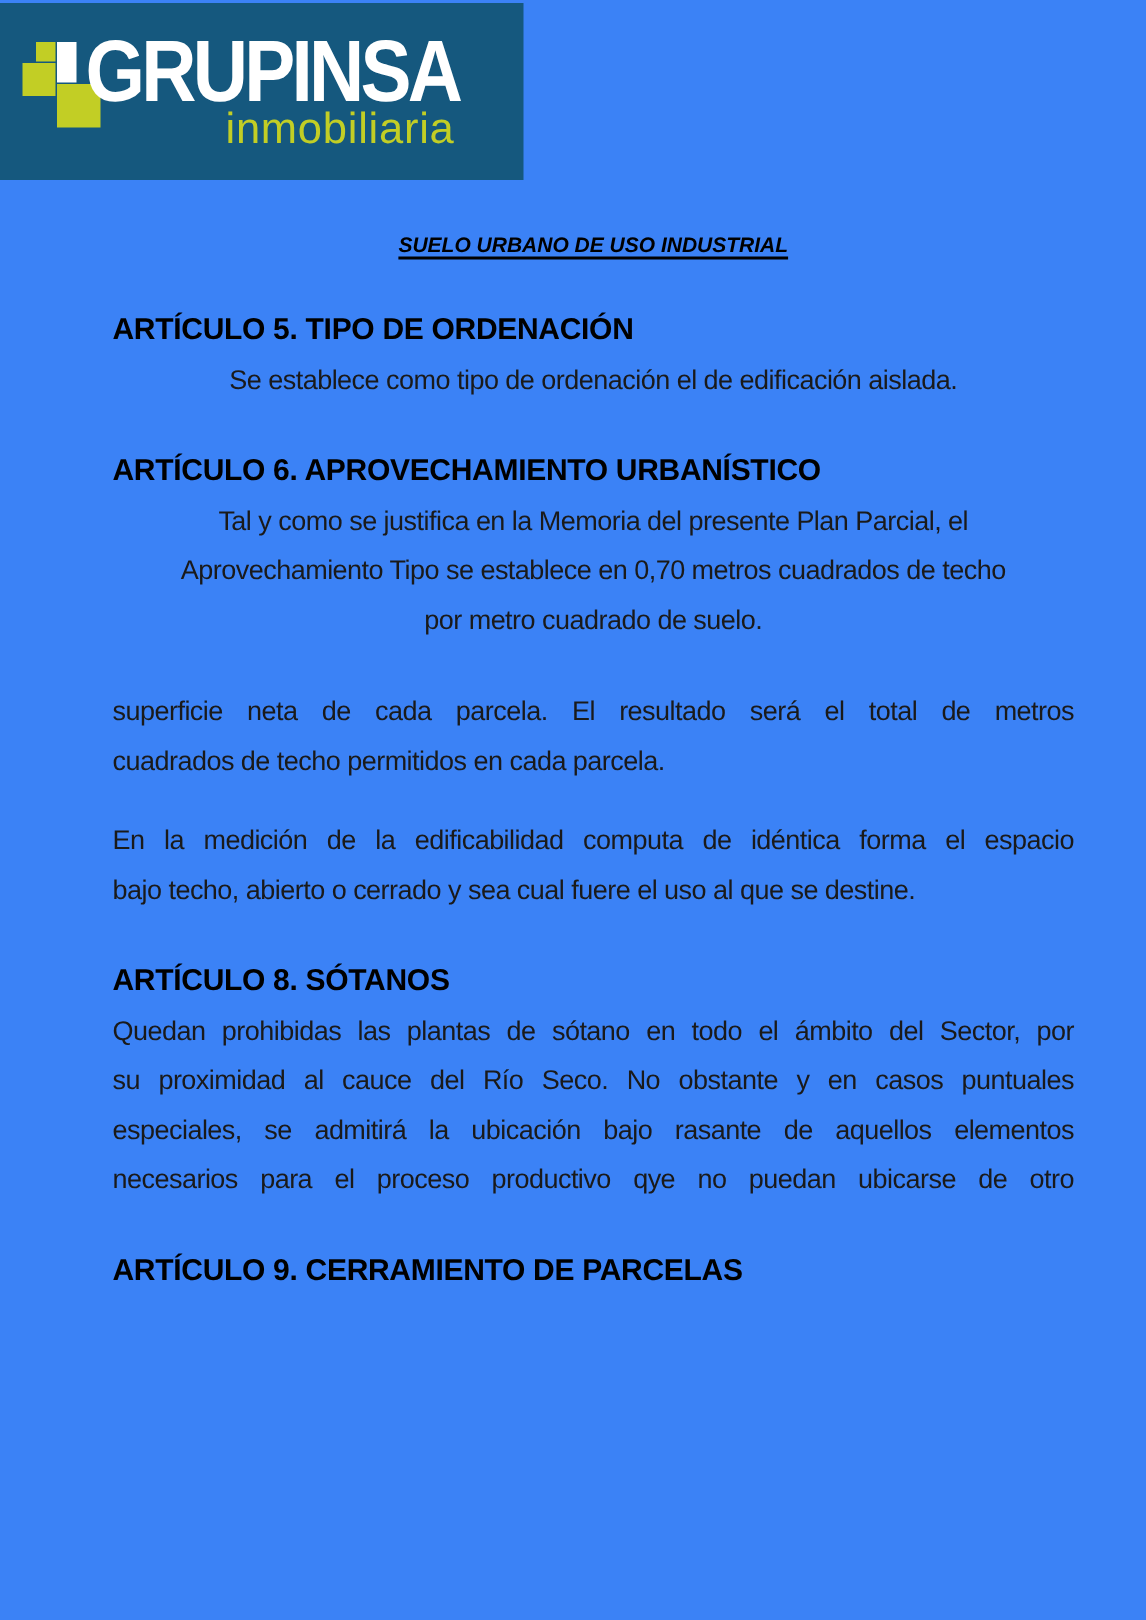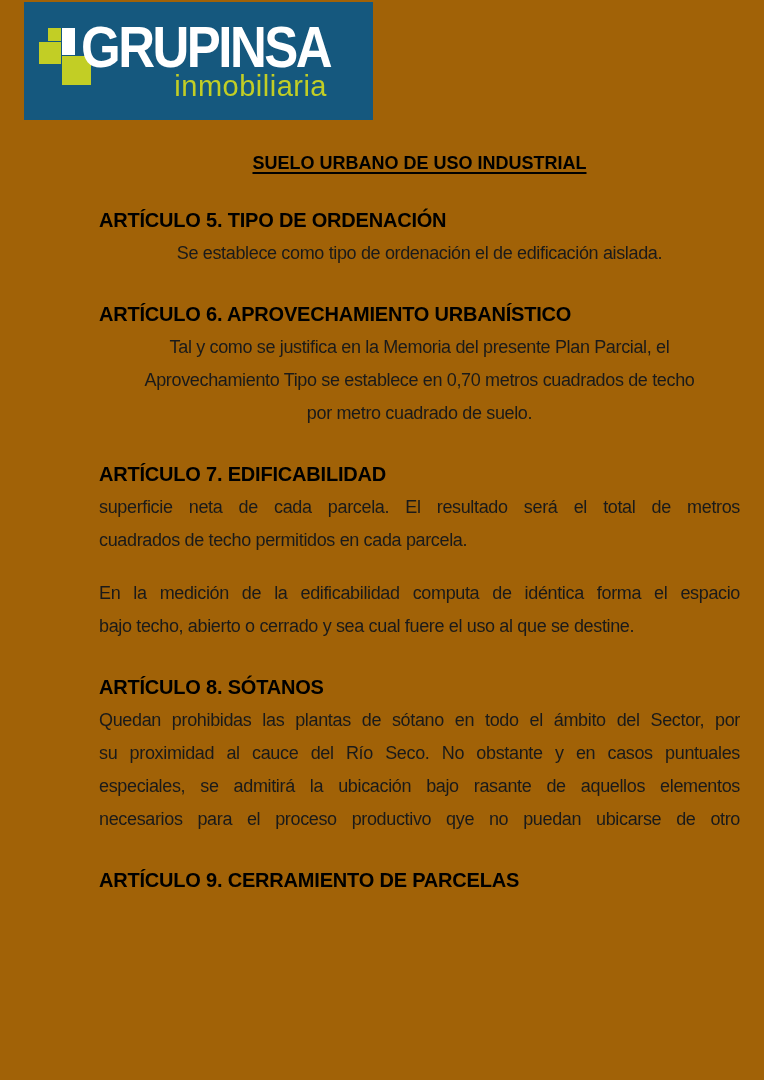--- a/index.html
+++ b/index.html
@@ -3,23 +3,22 @@
 <meta charset="utf-8">
 <style>
   * { margin: 0; padding: 0; box-sizing: border-box; }
   html, body { background: #ffffff; }
   body { font-family: "Liberation Sans", sans-serif; }
 
   .page {
     position: relative;
     width: 764px;
     height: 1080px;
-    background: #a16207;
+    background: #3b82f6;
     overflow: hidden;
-    padding-left: 24px;
   }
 
   
   .logo-box {
     position: relative;
     margin-top: 2px;
     width: 349px;
     height: 118px;
     background: var(--brand-blue, #15587e);
   }
@@ -42,21 +41,21 @@
     font-size: 29px; font-weight: normal; letter-spacing: 0.5px; line-height: 1;
     white-space: nowrap;
   }
 
   
   .content { margin: 0 48px 0 75px; width: 641px; color: #1a1a1a; }
 
   .doc-title {
     margin-top: 30px;
     text-align: center;
-    font-size: 18px; font-weight: bold; 
+    font-size: 14px; font-weight: bold; font-style: italic;
     color: #000;
     line-height: 26px;
   }
   .doc-title span {
     text-decoration: underline;
     text-decoration-thickness: 2px;
     text-underline-offset: 3px;
   }
 
   .article { margin-top: 28px; }
@@ -108,21 +107,20 @@
     <div class="article">
       <div class="article-heading">ARTÍCULO 6. APROVECHAMIENTO URBANÍSTICO</div>
       <div class="para">
         <div class="ln">Tal y como se justifica en la Memoria del presente Plan Parcial, el</div>
         <div class="ln">Aprovechamiento Tipo se establece en 0,70 metros cuadrados de techo</div>
         <div class="ln last">por metro cuadrado de suelo.</div>
       </div>
     </div>
 
     <div class="article">
-      <div class="article-heading">ARTÍCULO 7. EDIFICABILIDAD</div>
       <div class="para just">
         <div class="ln">superficie neta de cada parcela. El resultado será el total de metros</div>
         <div class="ln last">cuadrados de techo permitidos en cada parcela.</div>
       </div>
       <div class="para just">
         <div class="ln">En la medición de la edificabilidad computa de idéntica forma el espacio</div>
         <div class="ln last">bajo techo, abierto o cerrado y sea cual fuere el uso al que se destine.</div>
       </div>
     </div>
 

